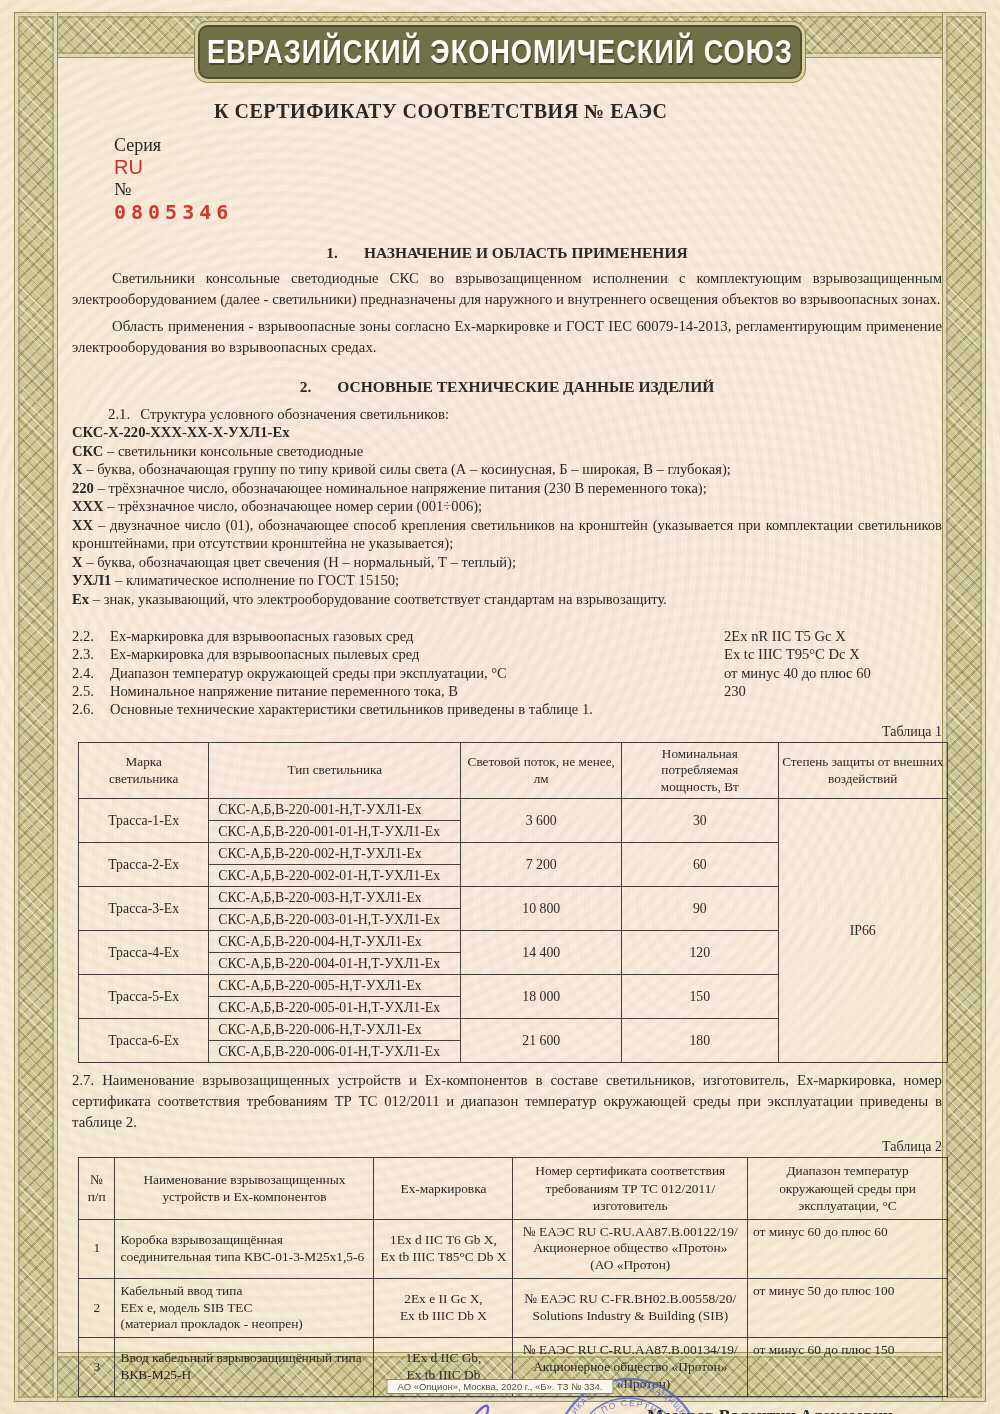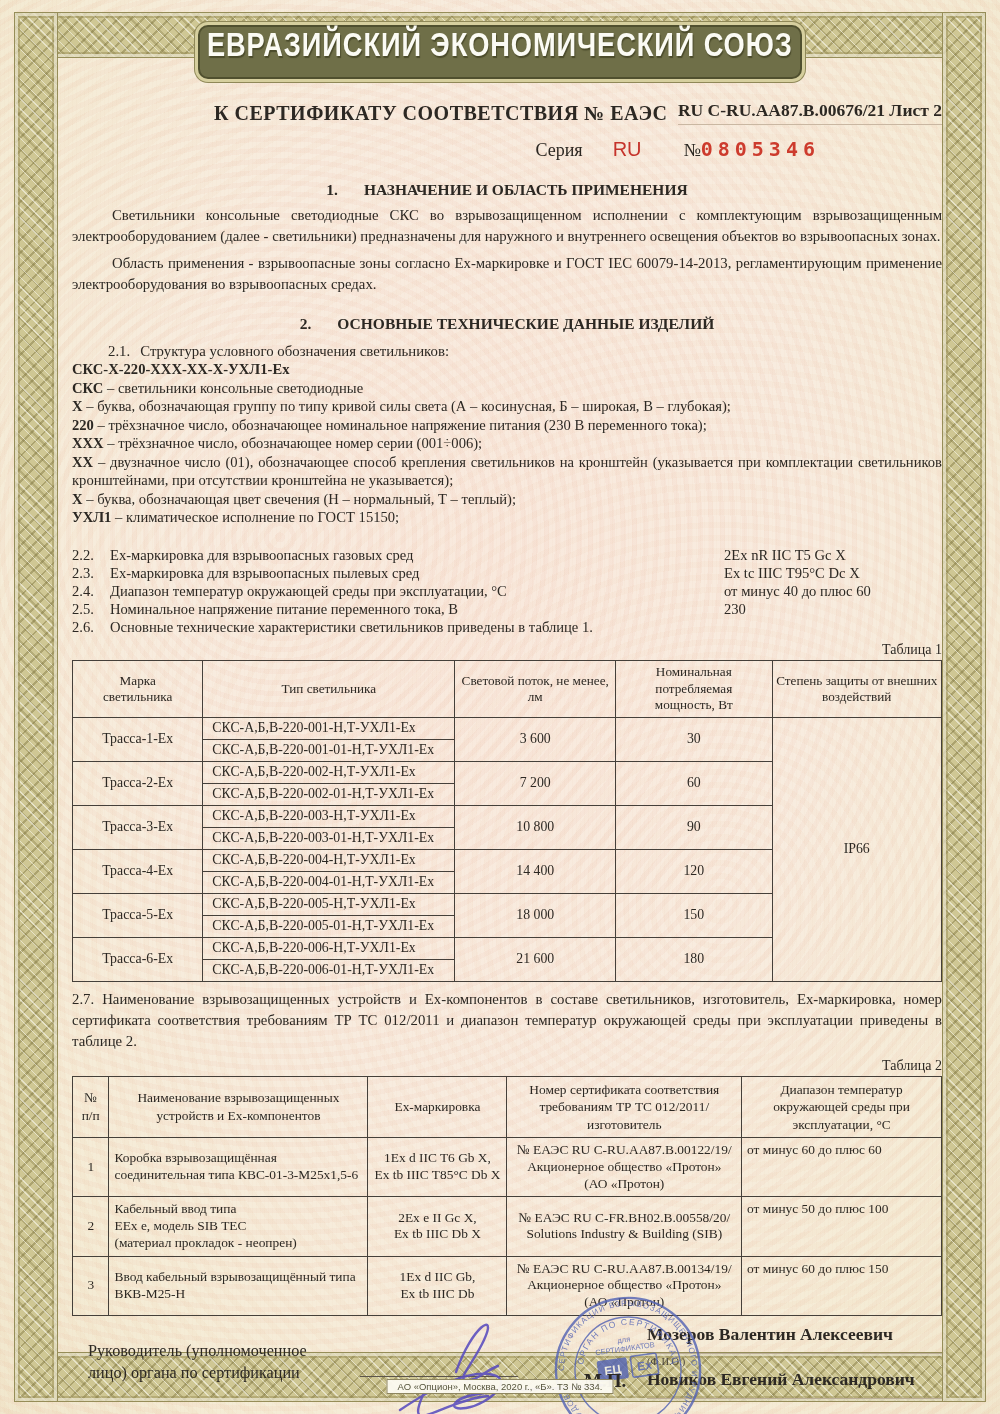--- a/index.html
+++ b/index.html
@@ -20,52 +20,52 @@
       repeating-linear-gradient(-45deg, rgba(122,112,58,.42) 0 2px, transparent 2px 9px),
       repeating-linear-gradient(45deg, rgba(122,112,58,.30) 0 2px, transparent 2px 12px);
     border:1px solid #968d58;
     box-shadow: inset 0 0 0 3px rgba(251,248,233,.6), inset 0 0 0 5px rgba(150,140,85,.45);}
   .b-top{top:12px;left:14px;right:14px;height:44px;}
   .b-bottom{bottom:12px;left:14px;right:14px;height:48px;}
   .b-left{top:12px;bottom:12px;left:14px;width:42px;}
   .b-right{top:12px;bottom:12px;right:14px;width:42px;}
 
   .banner{position:absolute;z-index:3;top:25px;left:50%;transform:translateX(-50%);
-    width:600px;height:50px;display:flex;align-items:flex-start;justify-content:center;
+    width:600px;height:50px;display:flex;align-items:center;justify-content:center;
     background:#6f6f48;border:2px solid #50502f;border-radius:10px;
     box-shadow:0 0 0 3px #d6cf9e, 0 0 0 4px #8f8858;}
   .banner span{font-family:"Liberation Sans",sans-serif;font-weight:800;font-size:31px;
     letter-spacing:1px;color:#fbfbf4;white-space:nowrap;transform:scaleX(.88) scaleY(1.08);
     text-shadow:1px 2px 1px rgba(45,45,20,.55);}
 
   .content{position:absolute;z-index:2;left:72px;right:58px;top:88px;}
   .pre{white-space:pre-line;}
 
   .doc-title{text-align:center;font-weight:700;font-size:27px;letter-spacing:4px;margin-top:6px;color:#343029;}
   .sub-row{display:flex;align-items:flex-end;margin-top:12px;}
   .sub-label{font-weight:700;font-size:20px;letter-spacing:.5px;margin-left:142px;white-space:nowrap;}
   .cert-line{flex:1;text-align:right;font-weight:700;font-size:17.5px;white-space:nowrap;
     border-bottom:1.5px solid #c9b7a2;padding-bottom:3px;margin-left:10px;}
-  .series-row{display:flex;justify-content:flex-end;align-items:baseline;margin-top:12px;margin-right:122px;}
+  .series-row{display:flex;justify-content:flex-end;align-items:baseline;margin-top:12px;margin-right:122px;flex-direction:column;}
   .series-label{font-size:18px;}
   .series-value{font-family:"Liberation Sans",sans-serif;font-weight:400;font-size:20px;color:#c5332b;margin-left:30px;}
   .no-sign{font-size:18px;margin-left:42px;}
   .no-value{font-family:"DejaVu Sans Mono",monospace;font-weight:700;font-size:20px;color:#cd3b2d;
     letter-spacing:5px;}
 
   .sec-head{display:flex;justify-content:center;gap:26px;font-weight:700;font-size:15.5px;margin-top:20px;}
   .para{font-size:14.8px;line-height:1.42;text-align:justify;text-indent:40px;margin-top:6px;}
   .item21{display:flex;gap:10px;font-size:14.8px;margin-top:10px;margin-left:36px;}
   .dline{font-size:14.6px;line-height:1.27;text-align:justify;}
   .dline b{font-weight:700;}
   .tech{margin-top:19px;}
   .trow{display:grid;grid-template-columns:38px 1fr 218px;font-size:14.6px;line-height:1.24;}
   .tbl-caption{text-align:right;font-size:14px;margin-top:6px;margin-bottom:2px;}
 
-  table{width:100%;border-collapse:collapse;table-layout:fixed;}
+  table{width:100%;border-collapse:collapse;table-layout:fixed;margin-left:6px;}
   th,td{border:1px solid #45403a;}
   .t1 th{font-size:13.2px;font-weight:400;line-height:1.25;padding:3px 2px;text-align:center;}
   .t1 td{font-size:13.8px;padding:1px 4px;height:19px;}
   .t1 .c{text-align:center;}
   .t1 .l{text-align:left;padding-left:9px;}
   .t2 th{font-size:13.4px;font-weight:400;line-height:1.3;padding:4px 2px;text-align:center;}
   .t2 td{font-size:13.4px;line-height:1.25;padding:4px 5px;}
   .t2 .c{text-align:center;}
   .t2 .l{text-align:left;}
   .t2 .top{vertical-align:top;}
@@ -101,21 +101,20 @@
 
   <div class="banner">
     <span>ЕВРАЗИЙСКИЙ ЭКОНОМИЧЕСКИЙ СОЮЗ</span>
   </div>
 
   <div class="content">
 
 
     <div class="sub-row">
       <span class="sub-label">К СЕРТИФИКАТУ СООТВЕТСТВИЯ № ЕАЭС</span>
-      <span class="cert-line">RU C-RU.AA87.B.00676/21 Лист 2</span>
     </div>
 
     <div class="series-row">
       <span class="series-label">Серия</span>
       <span class="series-value">RU</span>
       <span class="no-sign">№</span>
       <span class="no-value">0805346</span>
     </div>
 
     <div class="sec-head">
@@ -137,20 +136,21 @@
 
     <div>
       <div class="dline"><b>СКС-Х-220-ХХХ-ХХ-Х-УХЛ1-Ех</b><span></span></div>
       <div class="dline"><b>СКС</b><span> – светильники консольные светодиодные</span></div>
       <div class="dline"><b>Х</b><span> – буква, обозначающая группу по типу кривой силы света (А – косинусная, Б – широкая, В – глубокая);</span></div>
       <div class="dline"><b>220</b><span> – трёхзначное число, обозначающее номинальное напряжение питания (230 В переменного тока);</span></div>
       <div class="dline"><b>ХХХ</b><span> – трёхзначное число, обозначающее номер серии (001÷006);</span></div>
       <div class="dline"><b>ХХ</b><span> – двузначное число (01), обозначающее способ крепления светильников на кронштейн (указывается при комплектации светильников кронштейнами, при отсутствии кронштейна не указывается);</span></div>
       <div class="dline"><b>Х</b><span> – буква, обозначающая цвет свечения (Н – нормальный, Т – теплый);</span></div>
       <div class="dline"><b>УХЛ1</b><span> – климатическое исполнение по ГОСТ 15150;</span></div>
+      <div class="dline"><b>Ех</b><span> – знак, указывающий, что электрооборудование соответствует стандартам на взрывозащиту.</span></div>
     </div>
 
     <div class="tech">
       <div class="trow">
           <span>2.2.</span>
           <span>Ех-маркировка для взрывоопасных газовых сред</span>
           <span>2Ex nR IIC T5 Gc X</span>
         </div>
       <div class="trow">
           <span>2.3.</span>

